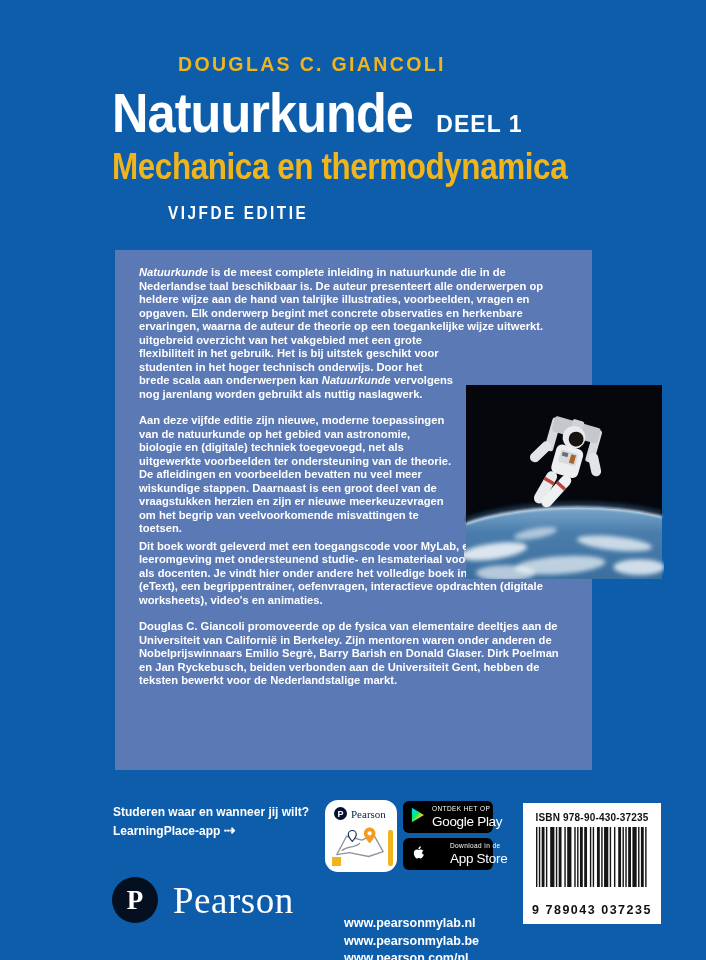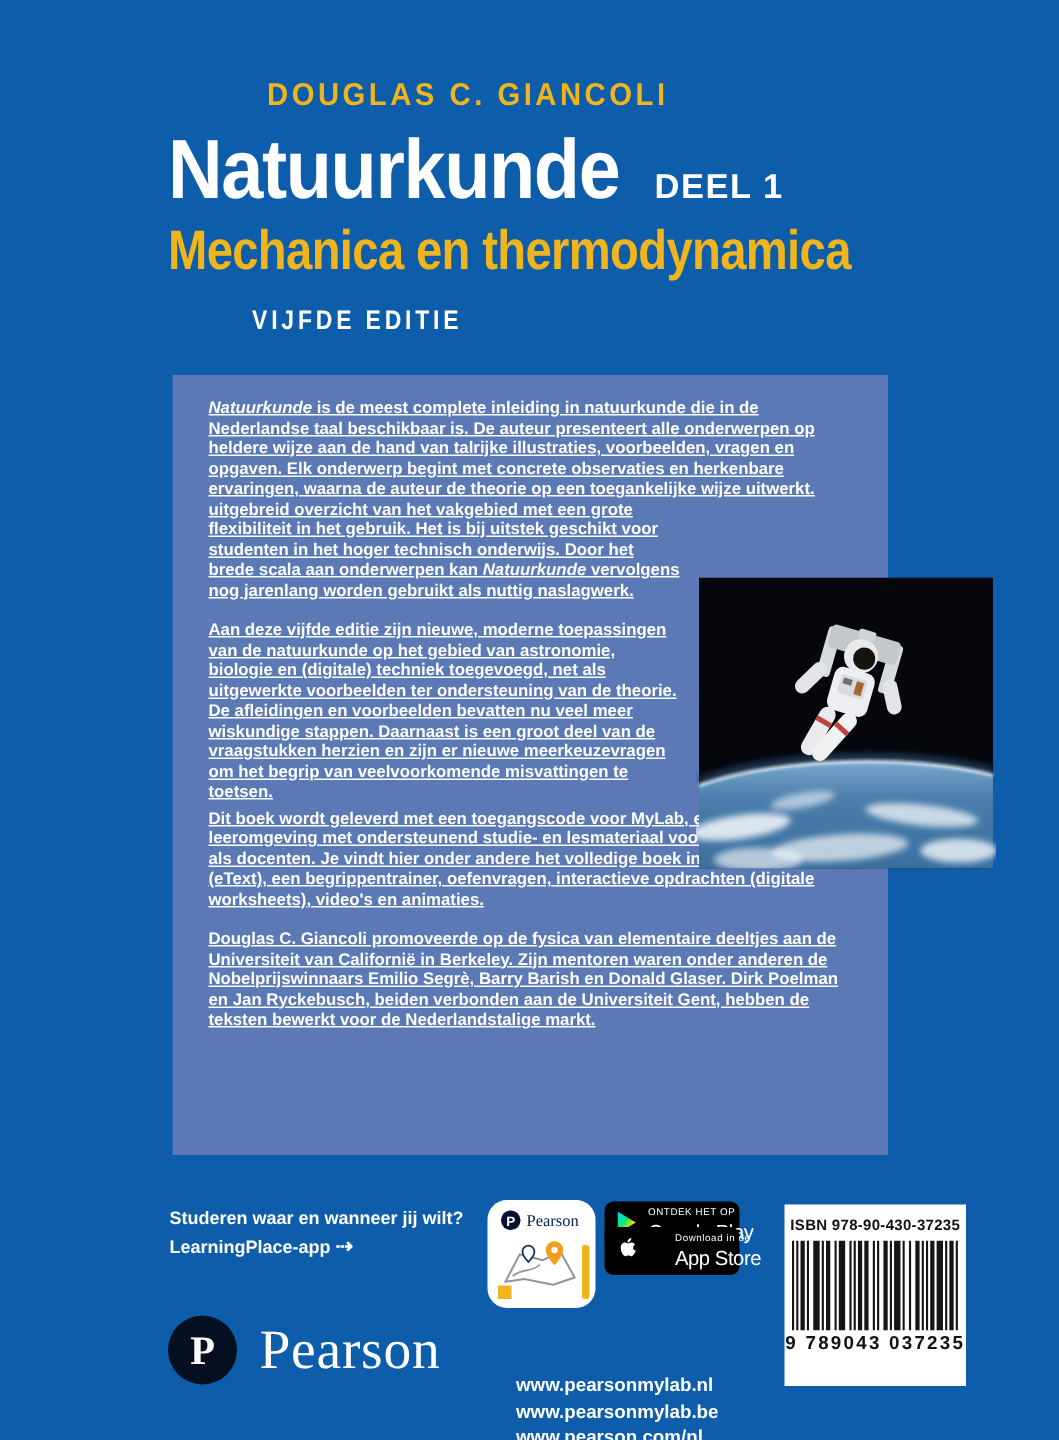--- a/index.html
+++ b/index.html
@@ -21,21 +21,21 @@
   .title-part{display:inline-block;color:#fff;font-size:23px;font-weight:700;margin-left:24px;letter-spacing:1px;}
   .subtitle{position:absolute;left:112px;top:146px;color:var(--accent-yellow);
     font-size:37px;font-weight:700;white-space:nowrap;letter-spacing:-.5px;
     transform:scaleX(.85);transform-origin:left;}
   .edition{position:absolute;left:168px;top:203px;color:#fff;font-size:18px;font-weight:700;
     letter-spacing:3px;white-space:nowrap;transform:scaleX(.85);transform-origin:left;}
 
   
   .panel{position:absolute;left:115px;top:250px;width:477px;height:520px;background:var(--panel);}
   .panel-inner{padding:16px 24px 0 24px;color:#fff;font-size:11.2px;font-weight:700;line-height:13.5px;}
-  .panel-inner p{margin:0 0 13px 0;text-decoration:underline;}
+  .panel-inner p{margin:0 0 13px 0;}
   .blurb-top p:last-child{margin-bottom:0;}
   .blurb-side{min-height:206px;}
   .blurb-side p{max-width:316px;}
   .para i{font-style:italic;}
   .para b{font-weight:700;}
 
   
   .photo{position:absolute;left:464px;top:385px;width:200px;height:194px;line-height:0;}
 
   
@@ -49,30 +49,30 @@
   .app-card .accent-corner{position:absolute;left:7px;bottom:6px;width:9px;height:9px;background:var(--accent-yellow);}
   .mini-brand{display:flex;align-items:center;gap:4px;padding:7px 0 0 9px;}
   .mini-p{display:inline-flex;align-items:center;justify-content:center;width:13px;height:13px;
     border-radius:50%;background:#05112e;color:#fff;font-size:9px;font-weight:700;}
   .mini-word{color:#05234b;font-size:11px;font-family:"Liberation Serif",serif;}
   .map-wrap{position:absolute;left:8px;top:26px;}
 
   .badge{position:absolute;left:403px;width:90px;height:32px;background:#000;border-radius:6px;
     display:flex;align-items:center;padding:0 8px;gap:7px;color:#fff;}
   .badge-gp{top:801px;}
-  .badge-as{top:818px;gap:24px;}
+  .badge-as{top:838px;gap:24px;}
   .badge-text{display:flex;flex-direction:column;justify-content:flex-start;line-height:1;}
   .badge-top{font-size:6.5px;letter-spacing:.4px;margin-bottom:2px;white-space:nowrap;}
   .badge-bottom{font-size:13.5px;font-weight:500;white-space:nowrap;letter-spacing:-.3px;}
 
-  .isbn-card{position:absolute;left:523px;top:803px;width:121px;height:121px;background:#fff;
+  .isbn-card{position:absolute;left:523px;top:803px;width:138px;height:121px;background:#fff;
     text-align:center;padding-top:9px;}
   .isbn-label{color:#111;font-size:10px;font-weight:700;letter-spacing:.2px;white-space:nowrap;}
   .isbn-card svg{display:block;margin:4px auto 0 auto;}
-  .isbn-digits{color:#111;font-size:12.5px;font-weight:700;letter-spacing:1.5px;margin-top:1px;white-space:nowrap;}
+  .isbn-digits{color:#111;font-size:12.5px;font-weight:700;letter-spacing:1.5px;margin-top:16px;white-space:nowrap;}
 
   .publisher{position:absolute;left:112px;top:877px;display:flex;align-items:center;gap:15px;}
   .publisher-mark{display:flex;align-items:center;justify-content:center;width:46px;height:46px;
     border-radius:50%;background:#04101f;color:#fff;font-size:27px;font-weight:700;
     font-family:"Liberation Serif",serif;}
   .publisher-word{color:#fff;font-size:37px;font-family:"Liberation Serif",serif;letter-spacing:.5px;}
 
   .urls{position:absolute;left:344px;top:915px;color:#fff;font-size:12.5px;font-weight:700;
     line-height:17.5px;white-space:nowrap;}
 </style>

